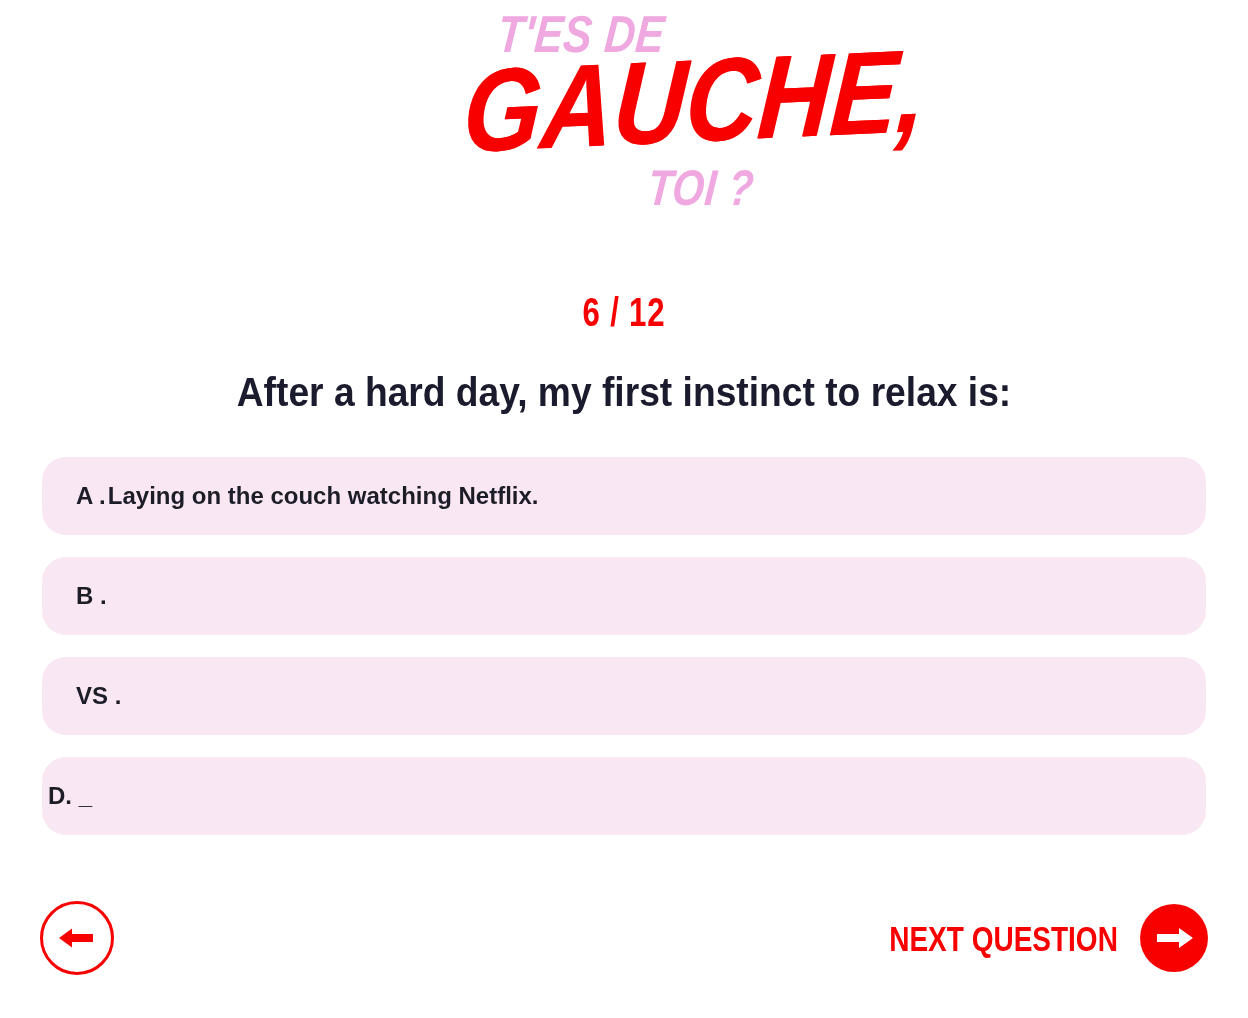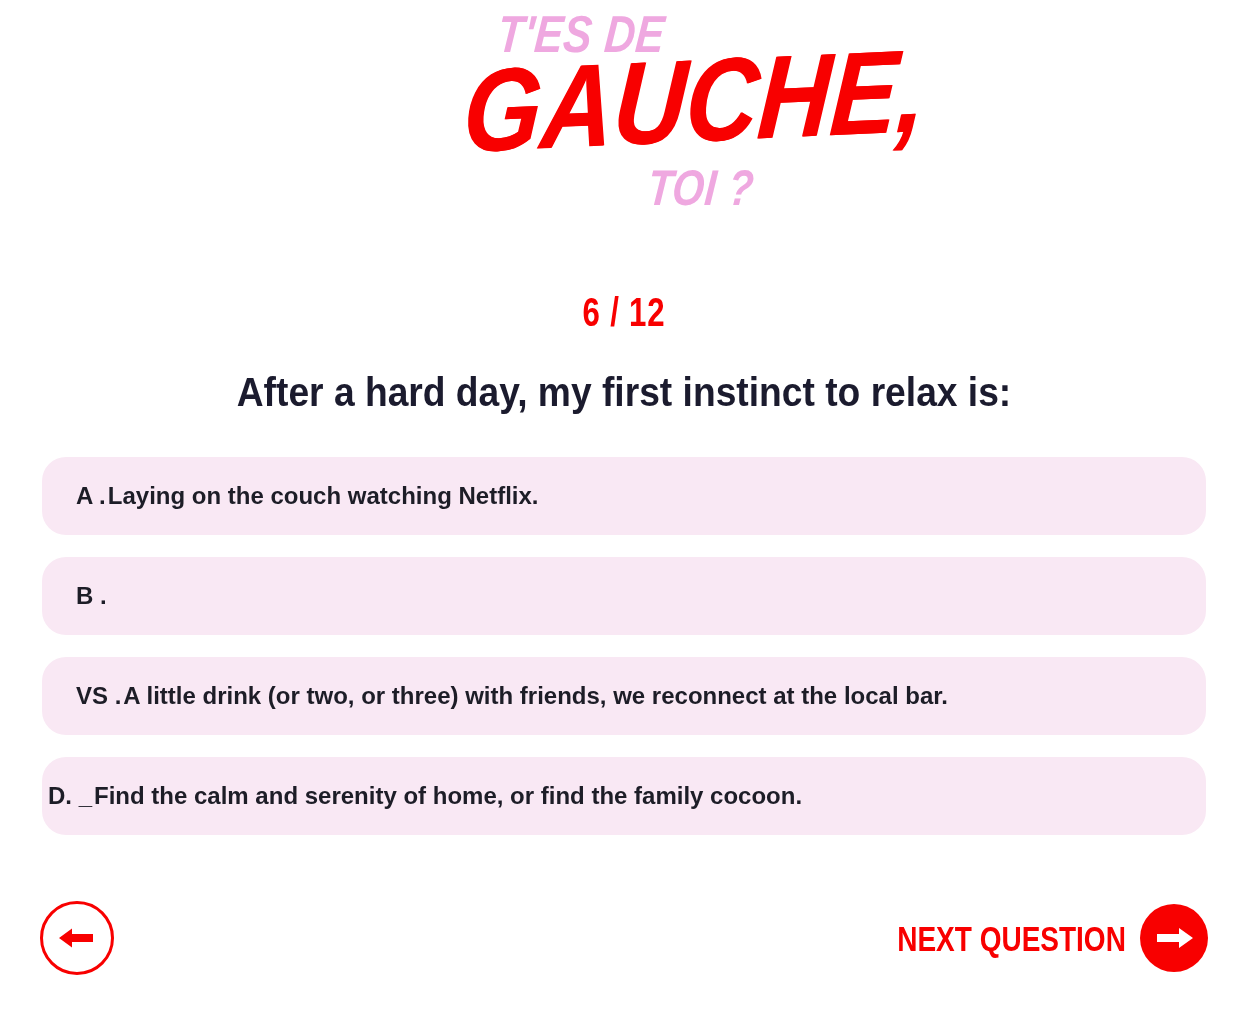--- a/index.html
+++ b/index.html
@@ -149,21 +149,21 @@
     display: flex;
     align-items: center;
     justify-content: center;
     background: #ffffff;
     cursor: pointer;
     flex: 0 0 auto;
   }
   .next-group {
     display: flex;
     align-items: center;
-    gap: 14px;
+    gap: 22px;
     cursor: pointer;
     flex: 0 0 auto;
   }
   .next-label {
     font-family: "Liberation Sans Narrow", "Liberation Sans", sans-serif;
     font-weight: 700;
     font-size: 35px;
     color: #f80000;
     letter-spacing: 0px;
     text-transform: uppercase;
@@ -202,26 +202,24 @@
     <span class="key">A .</span>
     <span class="txt">Laying on the couch watching Netflix.</span>
   </div>
 
   <div class="answer">
     <span class="key">B .</span>
   </div>
 
   <div class="answer">
     <span class="key">VS .</span>
-    <span class="txt">A little drink (or two, or three) with friends, we reconnect at the local bar.</span>
   </div>
 
   <div class="answer">
     <span class="key">D. _</span>
-    <span class="txt">Find the calm and serenity of home, or find the family cocoon.</span>
   </div>
 
 </div>
 
 <div class="footer">
 
   <div class="back-btn">
     <svg width="36" height="22" viewBox="0 0 36 22">
       <path d="M0 11 L13 1.5 L13 7 L34 7 L34 15 L13 15 L13 20.5 Z" fill="#f80000"></path>
     </svg>

